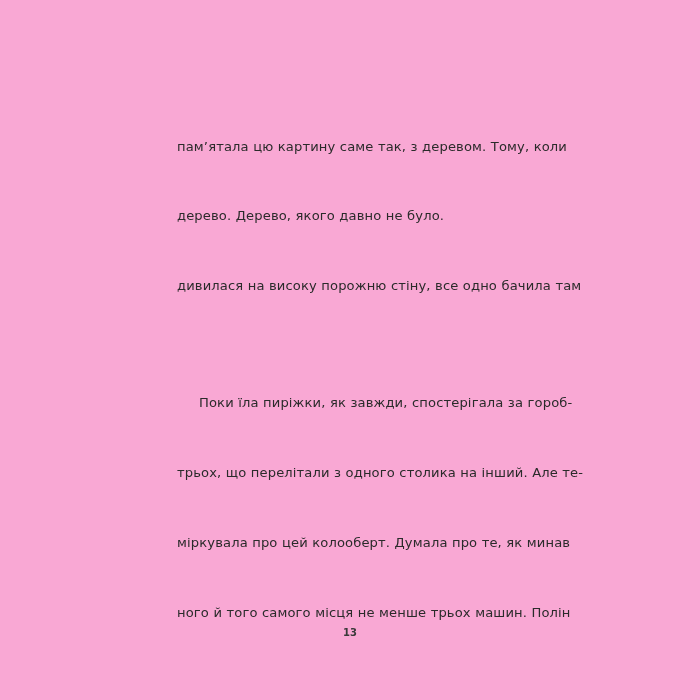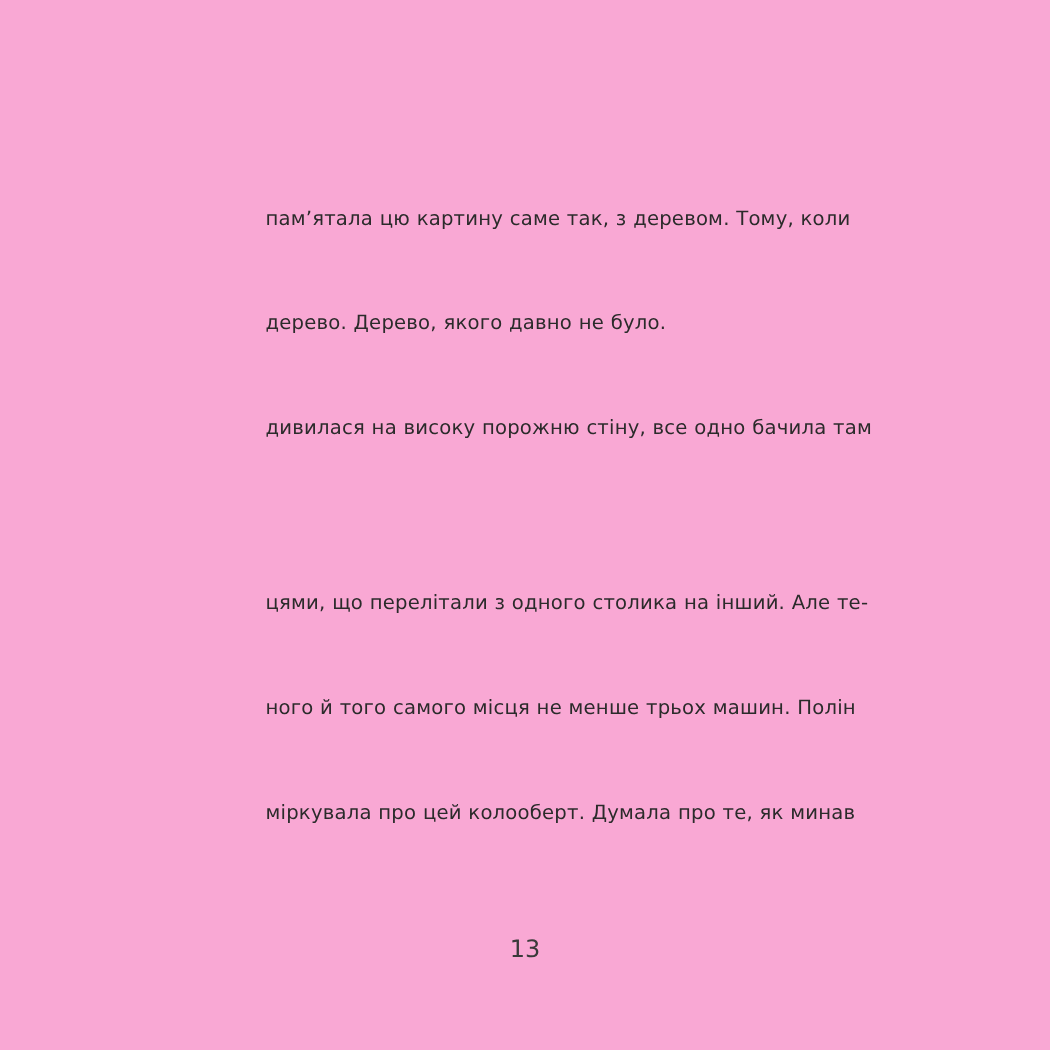--- a/index.html
+++ b/index.html
@@ -55,43 +55,45 @@
   .line.indented {
     text-indent: 22px;
   }
 
   .folio {
     position: absolute;
     left: 0;
     right: 0;
     top: 626px;
     text-align: center;
-    font-size: 16px;
+    font-size: 10px;
     line-height: 14px;
     color: #3a3a3a;
     font-family: "DejaVu Sans", "Liberation Sans", sans-serif;
+    font-weight: bold;
   }
 </style>
 </head>
 <body>
 
 <div class="page">
 
   <div class="text-block">
 
     <p class="para">
       <span class="line">пам’ятала цю картину саме так, з деревом. Тому, коли</span>
       <span class="line">дерево. Дерево, якого давно не було.</span>
       <span class="line">дивилася на високу порожню стіну, все одно бачила там</span>
     </p>
 
     <p class="para">
-      <span class="line">цями, що перелітали з одного столика на інший. Але те-</span>
+      <span class="line indented">Поки їла пиріжки, як завжди, спостерігала за гороб-</span>
+      <span class="line">трьох, що перелітали з одного столика на інший. Але те-</span>
+      <span class="line">міркувала про цей колооберт. Думала про те, як минав</span>
       <span class="line">ного й того самого місця не менше трьох машин. Полін</span>
-      <span class="line">міркувала про цей колооберт. Думала про те, як минав</span>
       
       
       
       
       
       
       
       
       
       

